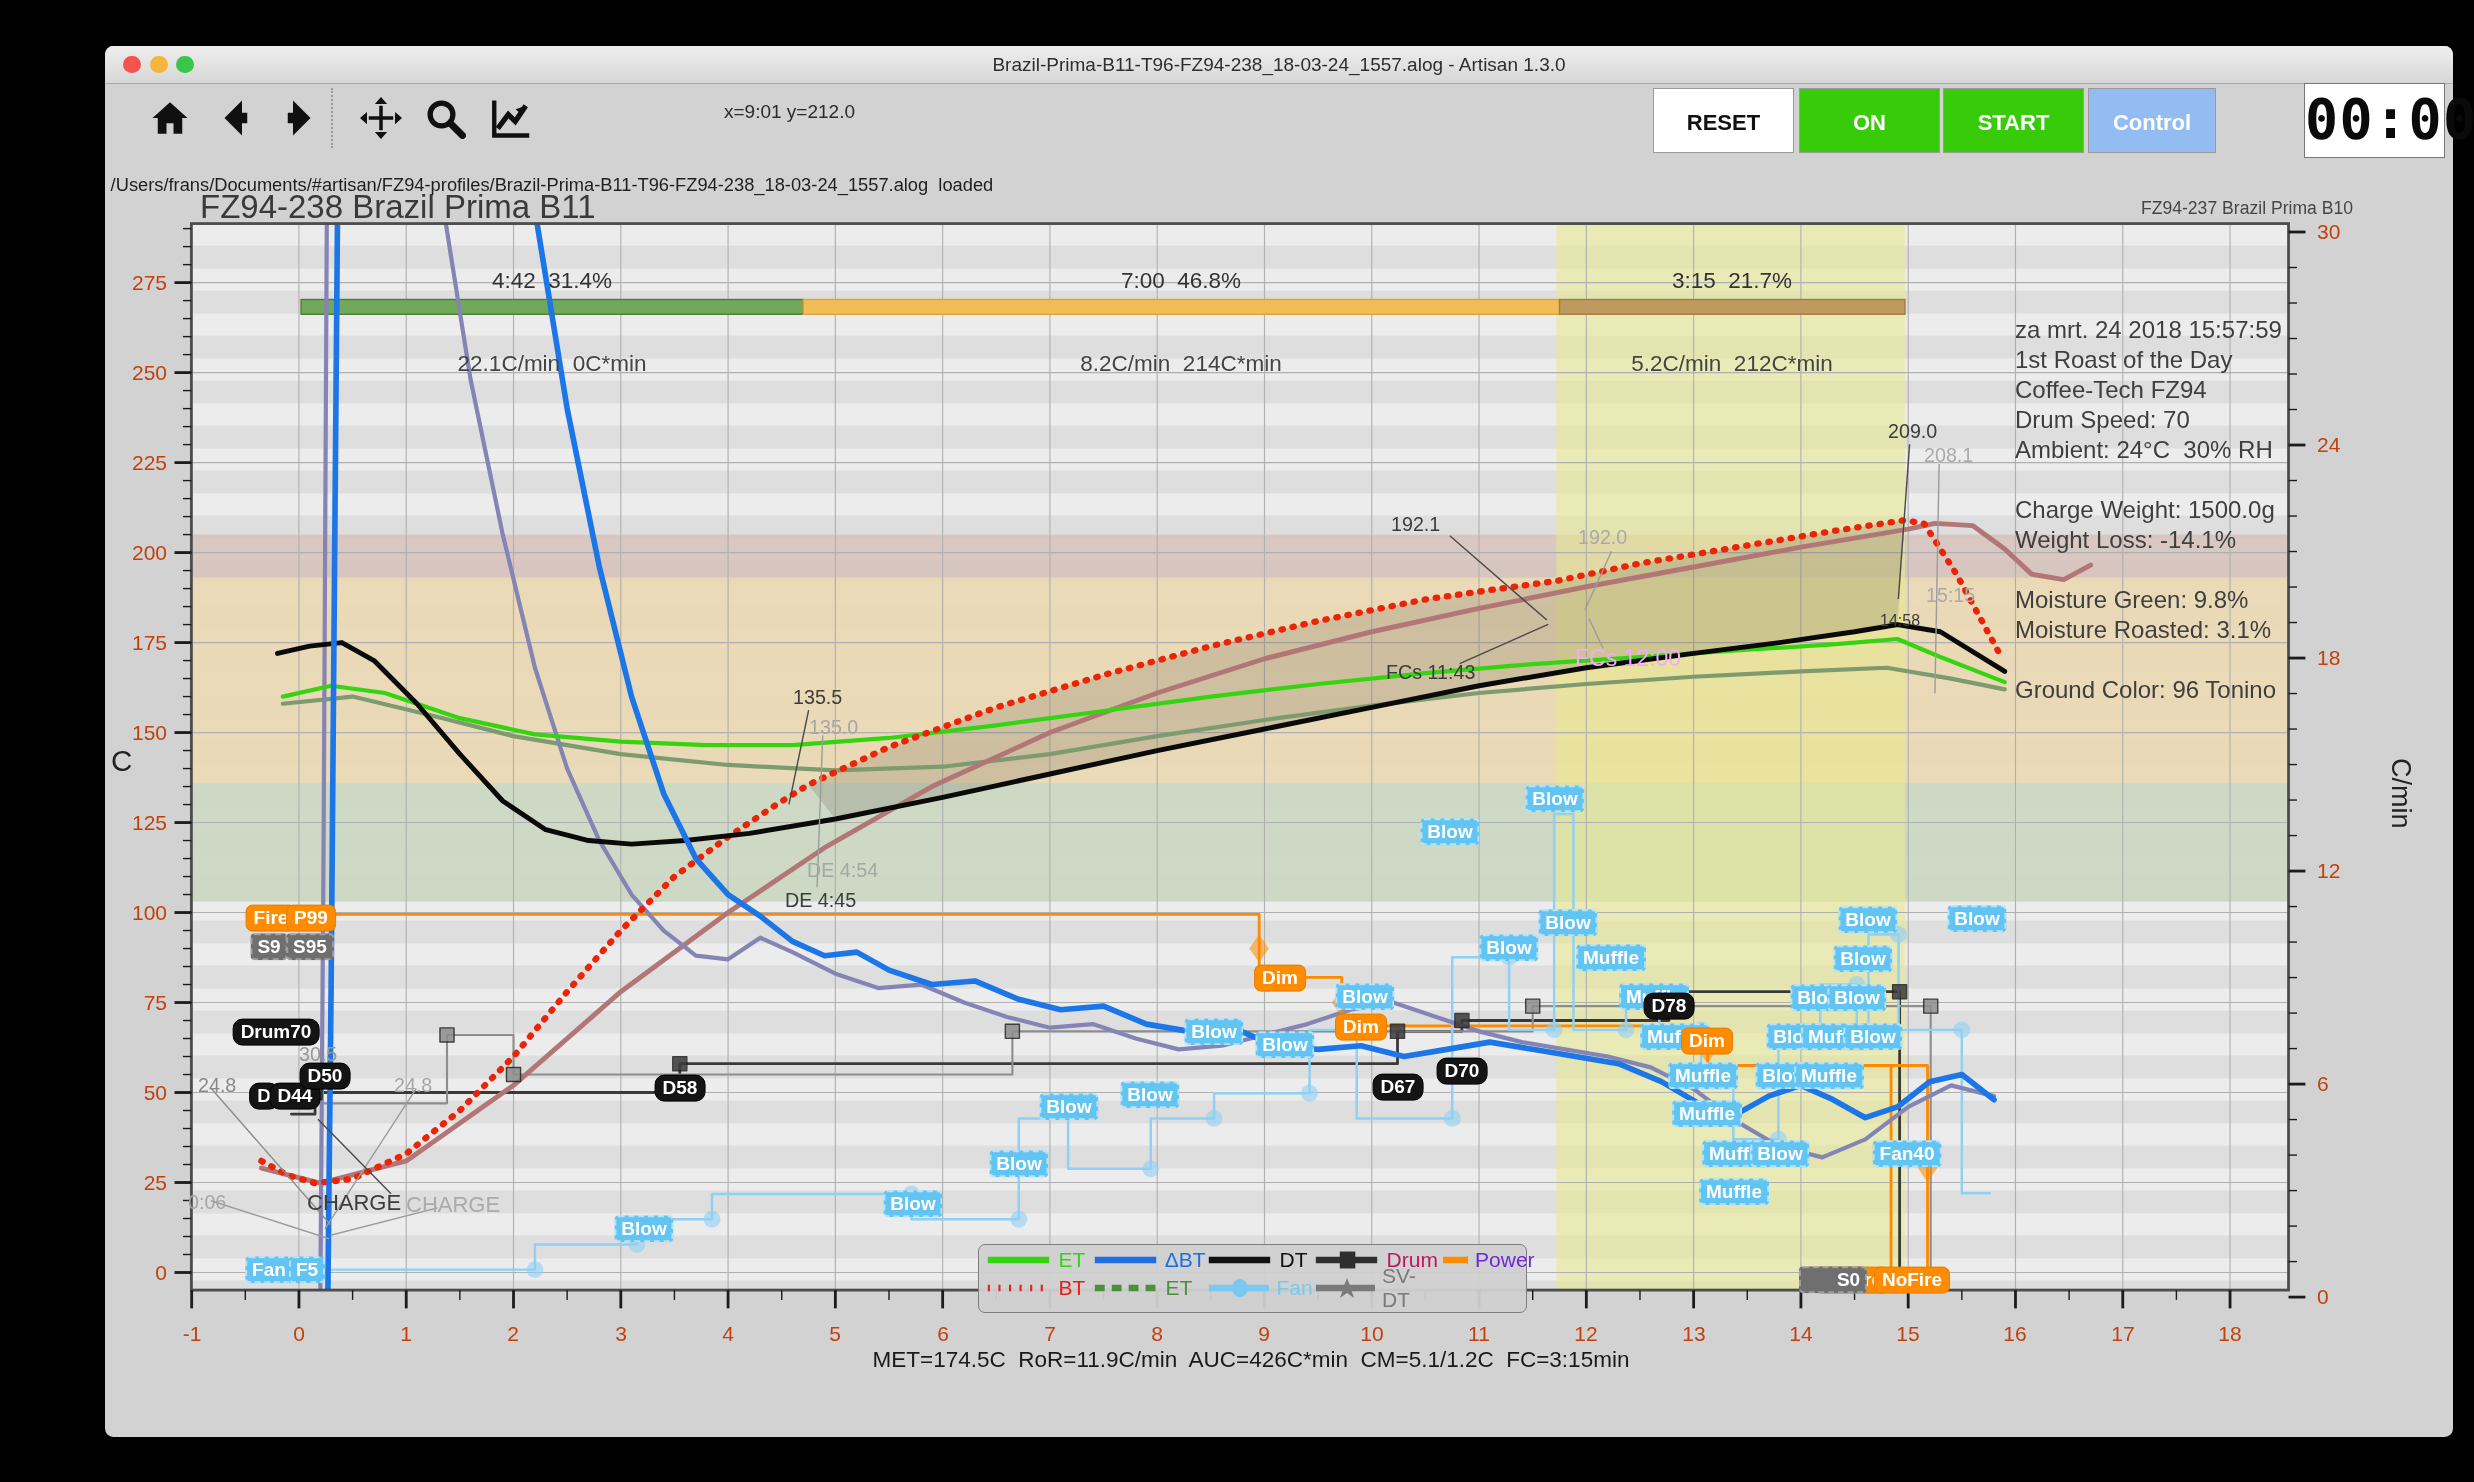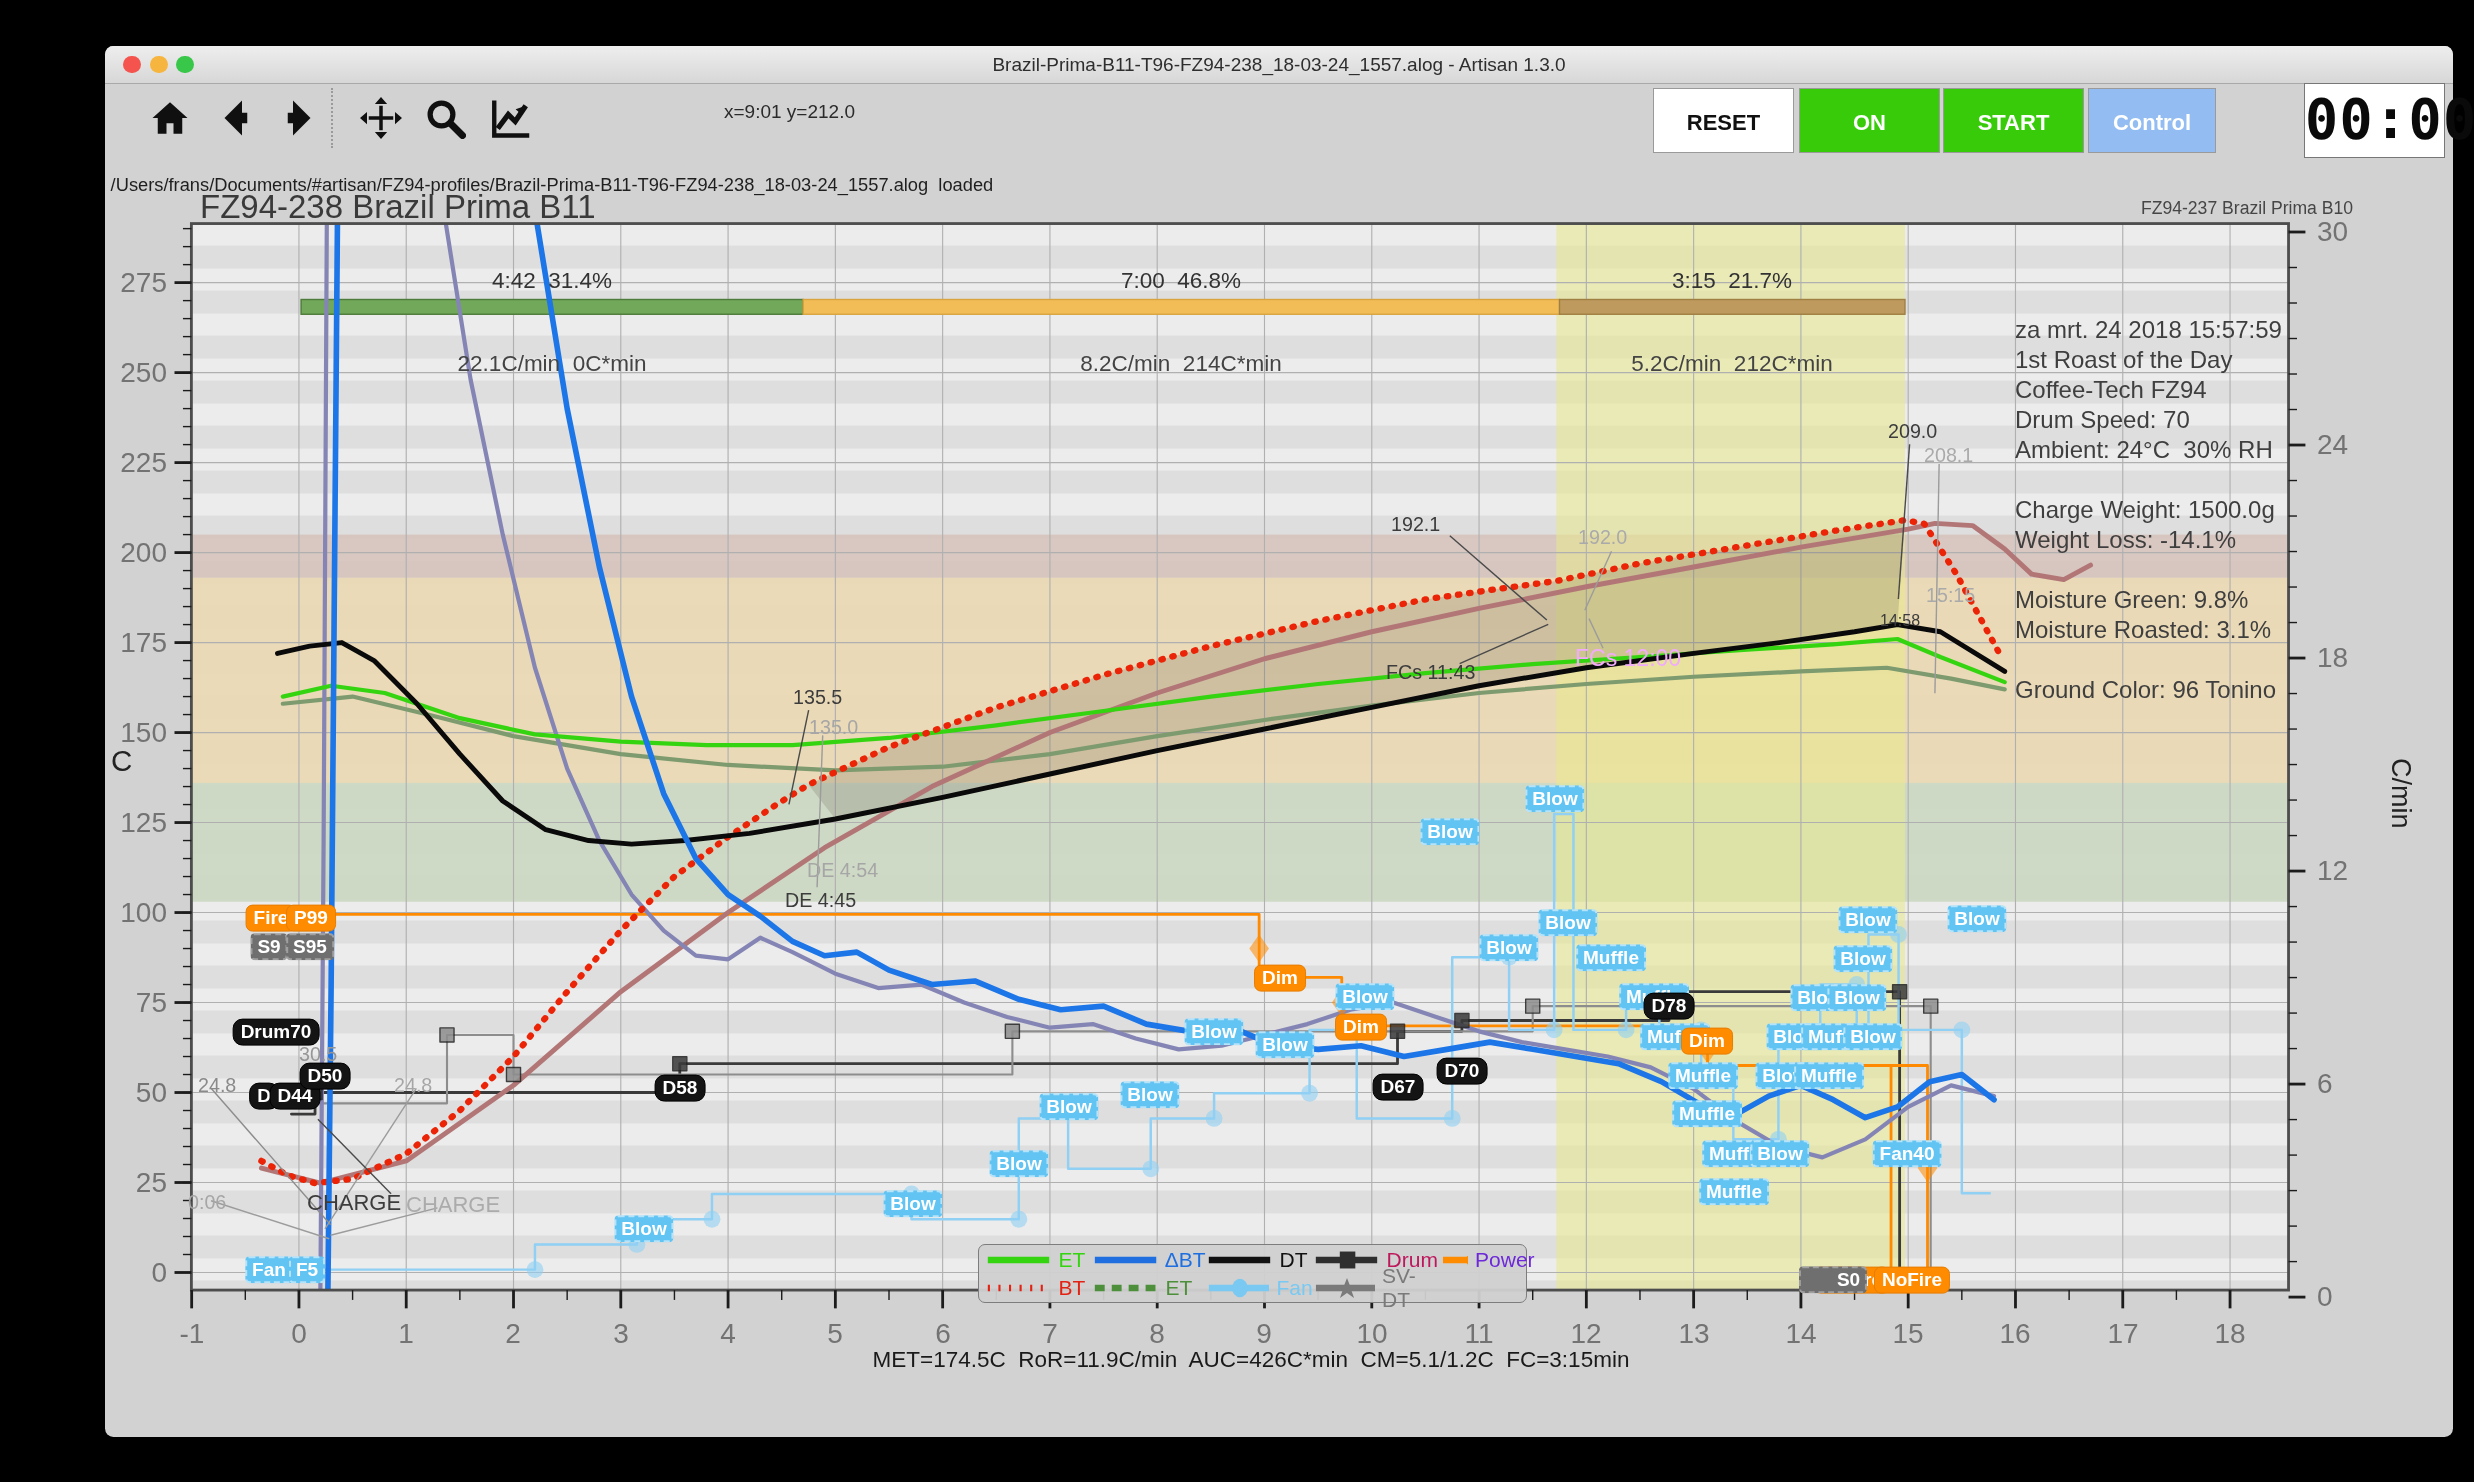--- a/index.html
+++ b/index.html
@@ -34,31 +34,31 @@
   #overlay{position:absolute;left:0;top:0;width:2475px;height:1482px;z-index:5;pointer-events:none;}
   .ov{position:absolute;white-space:pre;}
   .center{transform:translate(-50%,-50%);}
   .rightal{transform:translate(-100%,-50%);}
   .badge{position:absolute;transform:translate(-50%,-50%);font-weight:bold;font-size:19px;
          padding:1.4px 7px;border-radius:9.8px;color:#fff;pointer-events:auto;cursor:pointer;}
   .badge.black{background:#141414;border:1.4px solid #000;}
   .badge.orange{background:#ff8c00;border:1.4px solid #e67c00;border-radius:7px;}
   .badge.blue{background:#62c4f3;border:2.1px dashed #b5e3fa;border-radius:4.2px;padding:0.7px 4.9px;}
   .badge.gray{background:#6f6f6f;border:2.1px dashed #9f9f9f;border-radius:4.2px;padding:0.7px 4.9px;}
-  .legend{position:absolute;left:978px;top:1244px;width:549px;height:59px;z-index:6;
+  .legend{position:absolute;left:978px;top:1244px;width:549px;height:69px;z-index:6;
           background:rgba(208,208,208,0.95);border:1.4px solid #7d7d7d;border-radius:7px;
           display:grid;grid-template-columns:107px 114px 107px 127px 95px;
           grid-auto-rows:28px;align-items:center;padding:1.4px 0 0 5.6px;box-sizing:border-box;}
   .lg-entry{display:flex;align-items:center;gap:7px;font-size:21px;}
   .info{position:absolute;left:2015px;top:315px;font-size:24px;color:#3f3f3f;line-height:30px;white-space:pre;}
   .chart-title{position:absolute;left:200px;top:188px;font-size:33px;color:#3a3a3a;}
   .bg-title{position:absolute;left:2220px;top:198px;transform:translateX(-50%);font-size:17.6px;color:#464646;margin-left:27px;}
   .phase-label{font-size:22.5px;color:#333;transform:translate(-50%,-50%);}
   .rate-label{font-size:22.5px;color:#444;transform:translate(-50%,-50%);}
-  .tick-label{font-size:28px;color:#737373;}
+  .tick-label{font-size:21px;color:#c2410c;}
   .footerline{font-size:22.5px;color:#1a1a1a;transform:translate(-50%,-50%);}
   .ann{font-size:19.7px;}
   .axis-c{position:absolute;left:111px;top:744px;font-size:29.5px;color:#222;}
   .axis-cmin{position:absolute;left:2416px;top:758px;font-size:27px;color:#222;
              transform:rotate(90deg);transform-origin:left top;}
 </style>
 </head>
 <body>
 
 <div class="window">

